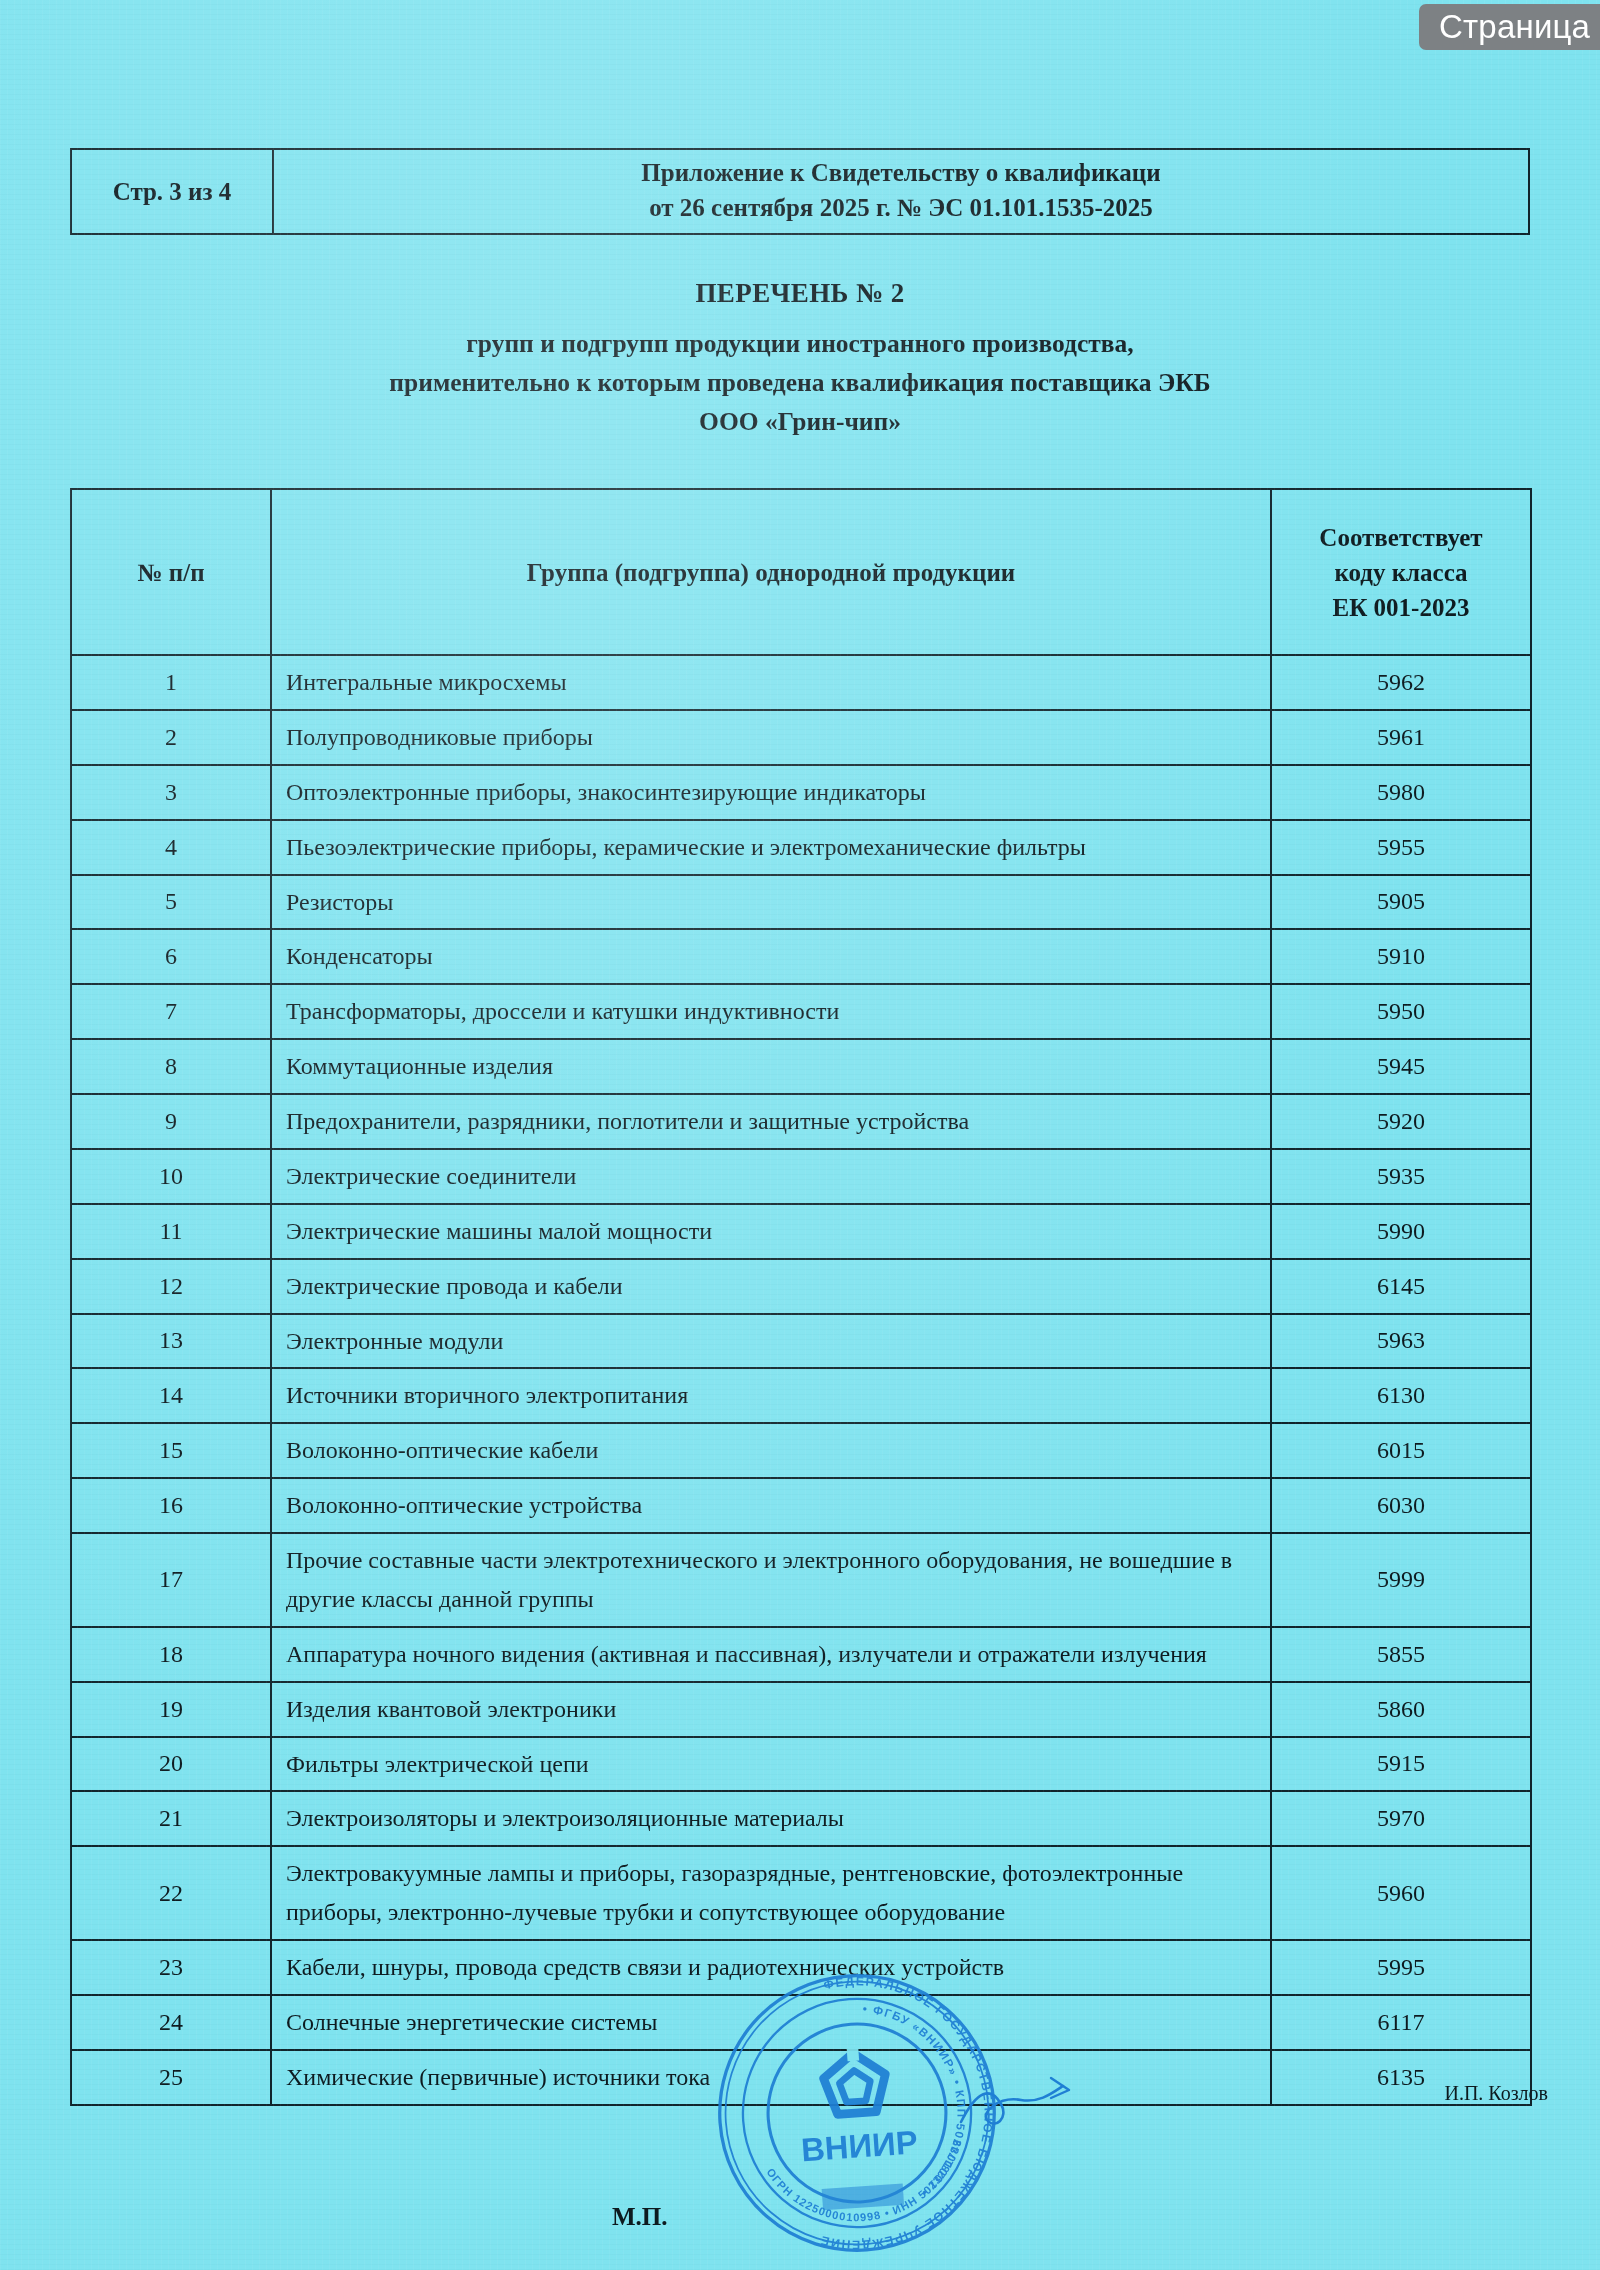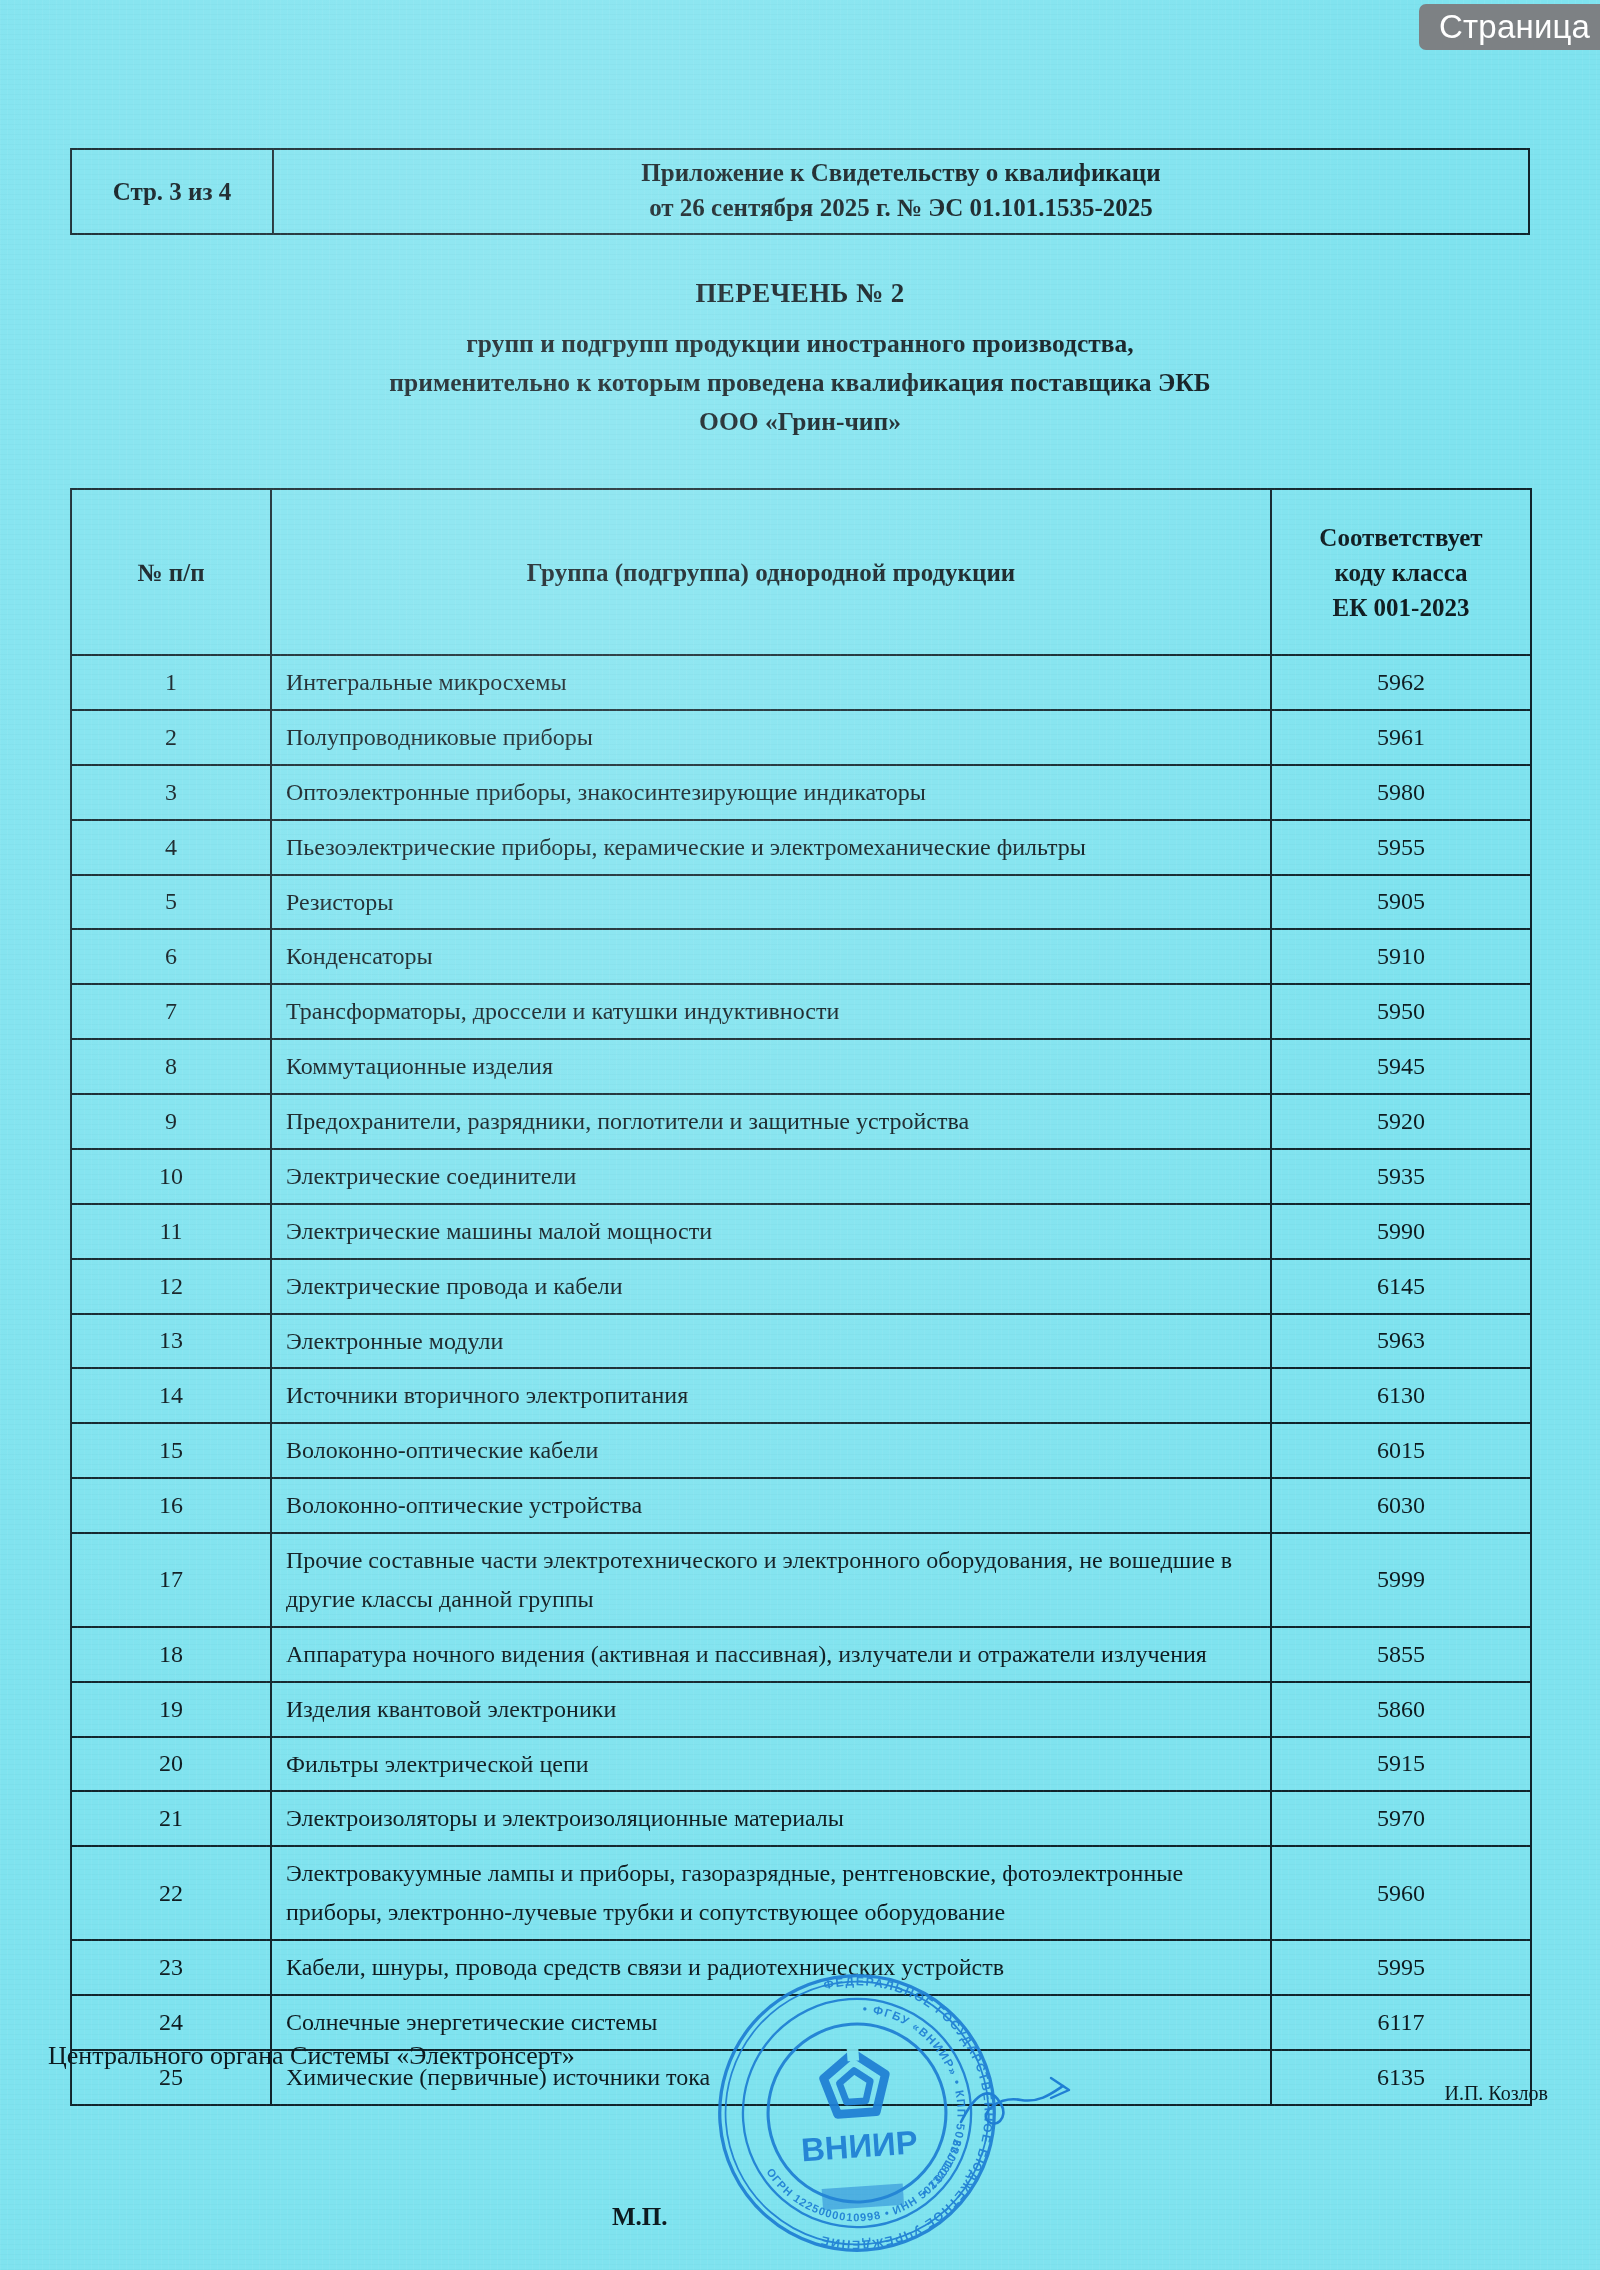--- a/index.html
+++ b/index.html
@@ -367,21 +367,20 @@
       </tr>
       <tr>
         <td class="c-num">25</td>
         <td class="c-name">Химические (первичные) источники тока</td>
         <td class="c-code">6135</td>
       </tr>
     </tbody>
 </table>
 
 <div class="sig-block">
-  <div>Центрального органа Системы «Электронсерт»</div>
 </div>
 
 <div class="sig-name">И.П. Козлов</div>
 
 <svg class="signature-scribble" viewBox="0 0 120 90">
   <path d="M6 62 C 22 30, 36 26, 46 44 C 54 58, 40 70, 32 60 C 26 52, 44 36, 66 40 C 84 43, 96 34, 108 26" fill="none" stroke="#1f7fd4" stroke-width="2.6" stroke-linecap="round"></path>
   <path d="M96 18 L 114 30 L 96 38" fill="none" stroke="#1f7fd4" stroke-width="2.4" stroke-linecap="round" stroke-linejoin="round"></path>
 </svg>
 
 <div class="seal">

